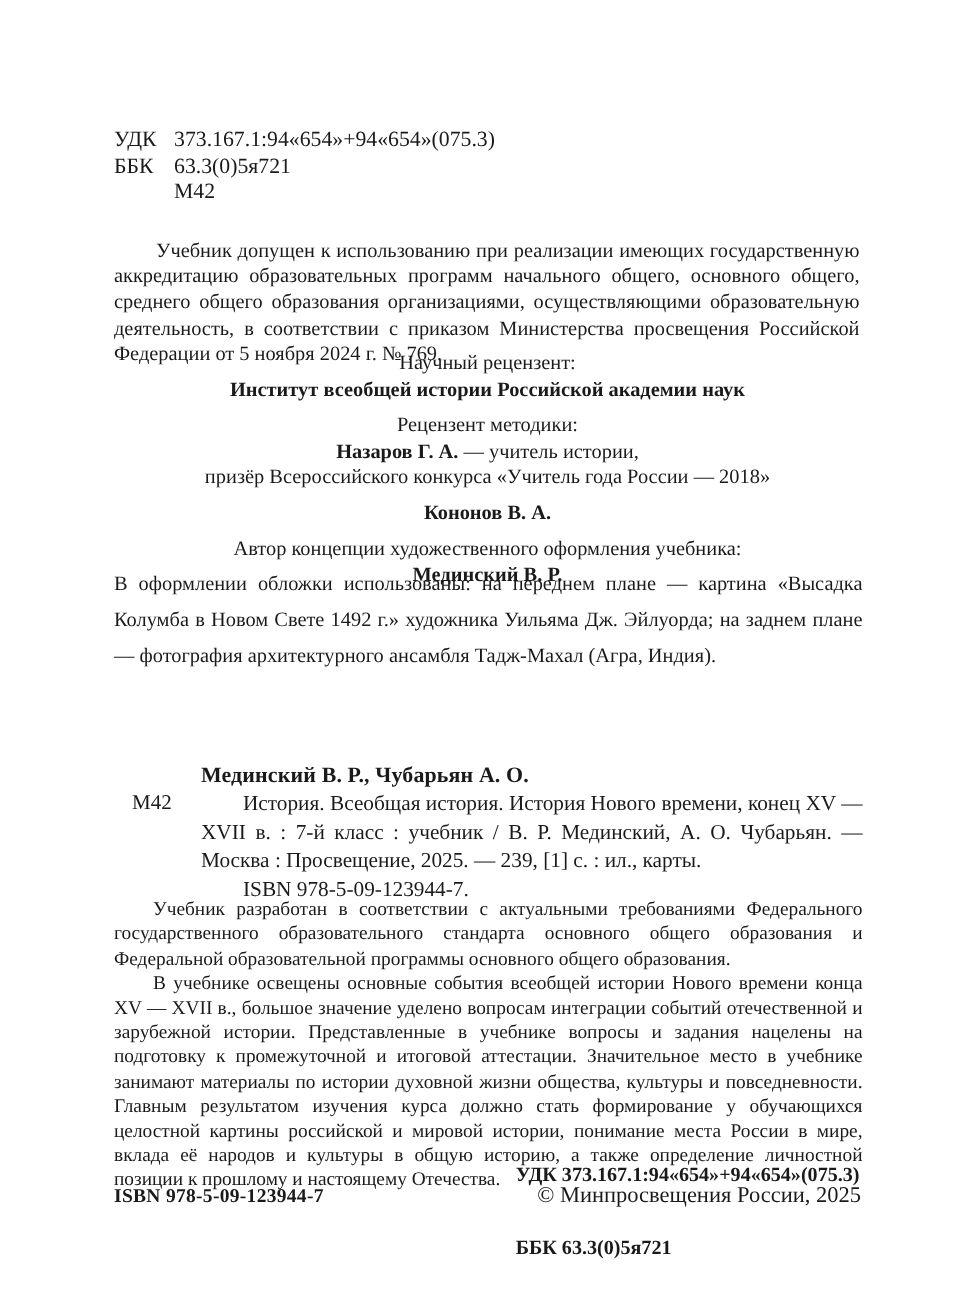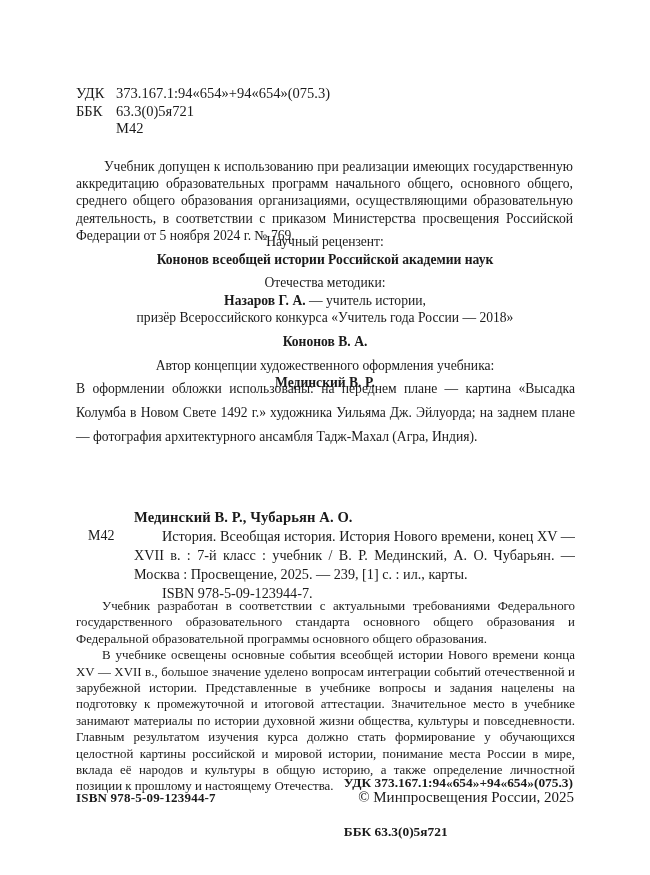--- a/index.html
+++ b/index.html
@@ -190,23 +190,23 @@
     <div class="class-row indent">
       <span class="class-label"></span>
       <span class="class-value">М42</span>
     </div>
   </div>
 
   <div class="approval">Учебник допущен к использованию при реализации имеющих государственную аккредитацию образовательных программ начального общего, основного общего, среднего общего образования организациями, осуществляющими образовательную деятельность, в соответствии с приказом Министерства просвещения Российской Федерации от 5 ноября 2024 г. № 769.</div>
 
   <div class="credits">
     <div class="ln">Научный рецензент:</div>
-    <div class="ln bold">Кононов всеобщей истории Российской академии наук</div>
+    <div class="ln bold">Институт всеобщей истории Российской академии наук</div>
     <div class="gap"></div>
-    <div class="ln">Отечества методики:</div>
+    <div class="ln">Рецензент методики:</div>
     <div class="ln"><span class="bold">Назаров  Г. А.</span><span> — учитель истории,</span></div>
     <div class="ln">призёр Всероссийского конкурса «Учитель года России — 2018»</div>
     <div class="gap"></div>
     <div class="ln bold">Кононов  В. А.</div>
     <div class="gap"></div>
     <div class="ln">Автор концепции художественного оформления учебника:</div>
     <div class="ln bold">Мединский  В. Р.</div>
   </div>
 
   <div class="cover-note">В оформлении обложки использованы: на переднем плане — картина «Высадка Колумба в Новом Свете 1492 г.» художника Уильяма Дж. Эйлуорда; на заднем плане — фотография архитектурного ансамбля Тадж-Махал (Агра, Индия).</div>

